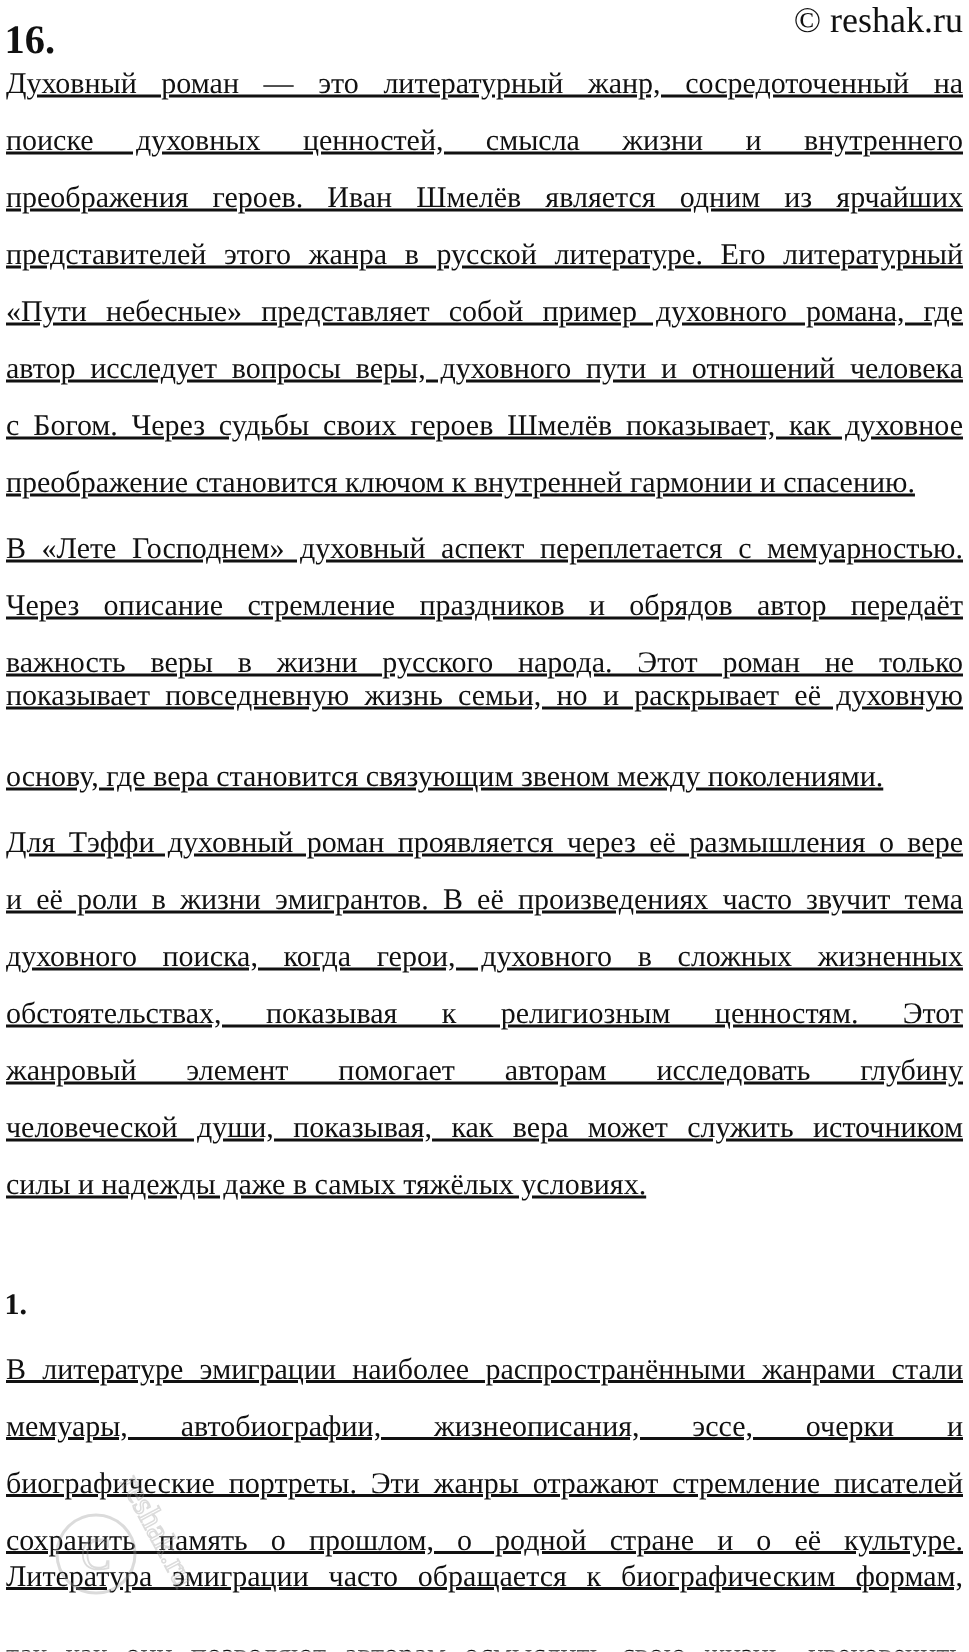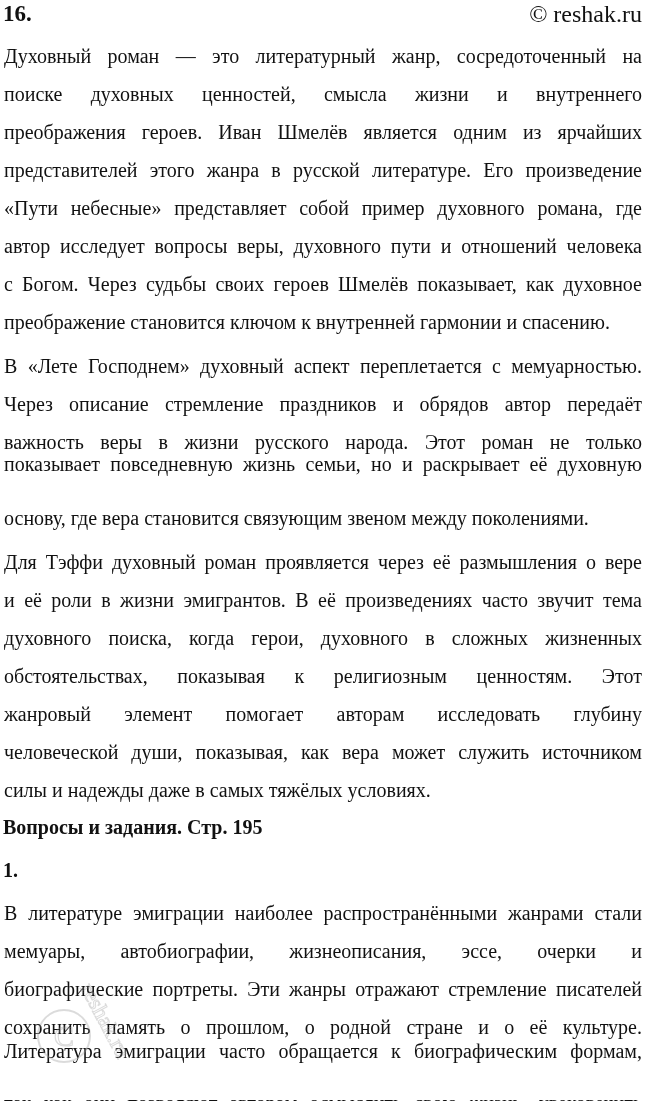--- a/index.html
+++ b/index.html
@@ -25,43 +25,44 @@
     .header {
       position: absolute;
       left: 3px;
       right: 4px;
       top: 1px;
       height: 30px;
     }
     .task-number {
       position: absolute;
       left: 0;
-      top: 0;
+      top: 12px;
       font-weight: bold;
-      font-size: 23px;
+      font-size: 27px;
       line-height: 26px;
       text-align: center;
     }
     .copyright {
       position: absolute;
       right: 0;
       top: 0;
       font-size: 24px;
       line-height: 26px;
     }
     .line {
       position: absolute;
       left: 4px;
       width: 638px;
       font-size: 20px;
       line-height: 24px;
       white-space: nowrap;
       text-align: justify;
       text-align-last: justify;
       overflow: hidden;
+      text-decoration: underline;
     }
     .line.last {
       text-align-last: left;
     }
     .heading {
       position: absolute;
       left: 3px;
       font-weight: bold;
       font-size: 20px;
       line-height: 24px;
@@ -84,21 +85,21 @@
 
   <div class="header">
     <span class="task-number">16.</span>
     <span class="copyright">© reshak.ru</span>
   </div>
 
   <div>
     <div class="line" style="top:44px">Духовный роман — это литературный жанр, сосредоточенный на</div>
     <div class="line" style="top:82px">поиске духовных ценностей, смысла жизни и внутреннего</div>
     <div class="line" style="top:120px">преображения героев. Иван Шмелёв является одним из ярчайших</div>
-    <div class="line" style="top:158px">представителей этого жанра в русской литературе. Его произведение</div>
+    <div class="line" style="top:158px">представителей этого жанра в русской литературе. Его литературный</div>
     <div class="line" style="top:196px">«Пути небесные» представляет собой пример духовного романа, где</div>
     <div class="line" style="top:234px">автор исследует вопросы веры, духовного пути и отношений человека</div>
     <div class="line" style="top:272px">с Богом. Через судьбы своих героев Шмелёв показывает, как духовное</div>
     <div class="line last" style="top:310px">преображение становится ключом к внутренней гармонии и спасению.</div>
   </div>
 
   <div>
     <div class="line" style="top:354px">В «Лете Господнем» духовный аспект переплетается с мемуарностью.</div>
     <div class="line" style="top:392px">Через описание стремление праздников и обрядов автор передаёт</div>
     <div class="line" style="top:430px">важность веры в жизни русского народа. Этот роман не только</div>
@@ -109,21 +110,20 @@
   <div>
     <div class="line" style="top:550px">Для Тэффи духовный роман проявляется через её размышления о вере</div>
     <div class="line" style="top:588px">и её роли в жизни эмигрантов. В её произведениях часто звучит тема</div>
     <div class="line" style="top:626px">духовного поиска, когда герои, духовного в сложных жизненных</div>
     <div class="line" style="top:664px">обстоятельствах, показывая к религиозным ценностям. Этот</div>
     <div class="line" style="top:702px">жанровый элемент помогает авторам исследовать глубину</div>
     <div class="line" style="top:740px">человеческой души, показывая, как вера может служить источником</div>
     <div class="line last" style="top:778px">силы и надежды даже в самых тяжёлых условиях.</div>
   </div>
 
-  <div class="heading" style="top:815px">Вопросы и задания. Стр. 195</div>
 
   <div class="heading" style="top:858px">1.</div>
 
   <div>
     <div class="line" style="top:901px">В литературе эмиграции наиболее распространёнными жанрами стали</div>
     <div class="line" style="top:939px">мемуары, автобиографии, жизнеописания, эссе, очерки и</div>
     <div class="line" style="top:977px">биографические портреты. Эти жанры отражают стремление писателей</div>
     <div class="line" style="top:1015px">сохранить память о прошлом, о родной стране и о её культуре.</div>
     <div class="line" style="top:1039px">Литература эмиграции часто обращается к биографическим формам,</div>
     <div class="line" style="top:1091px">так как они позволяют авторам осмыслить свою жизнь, увековечить</div>

